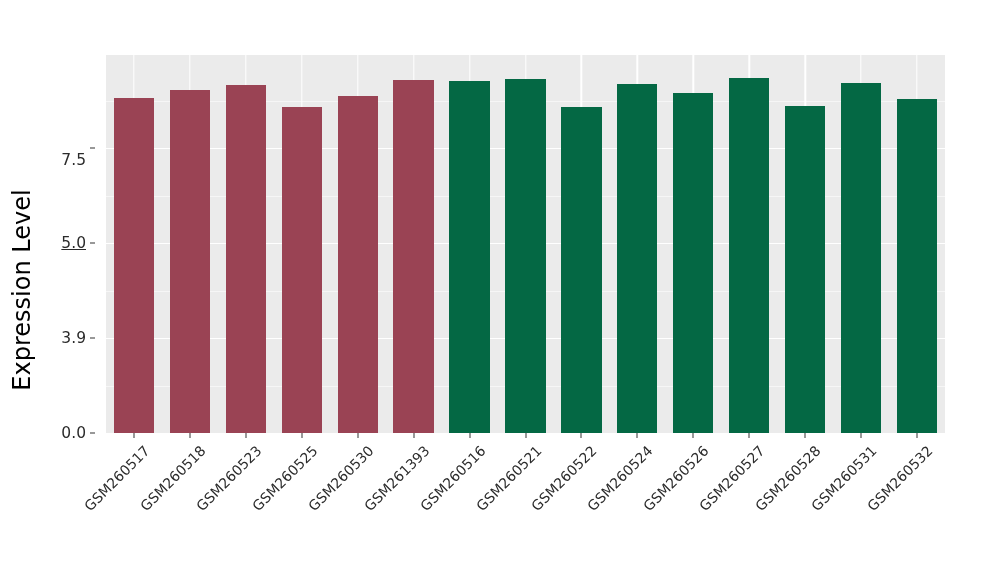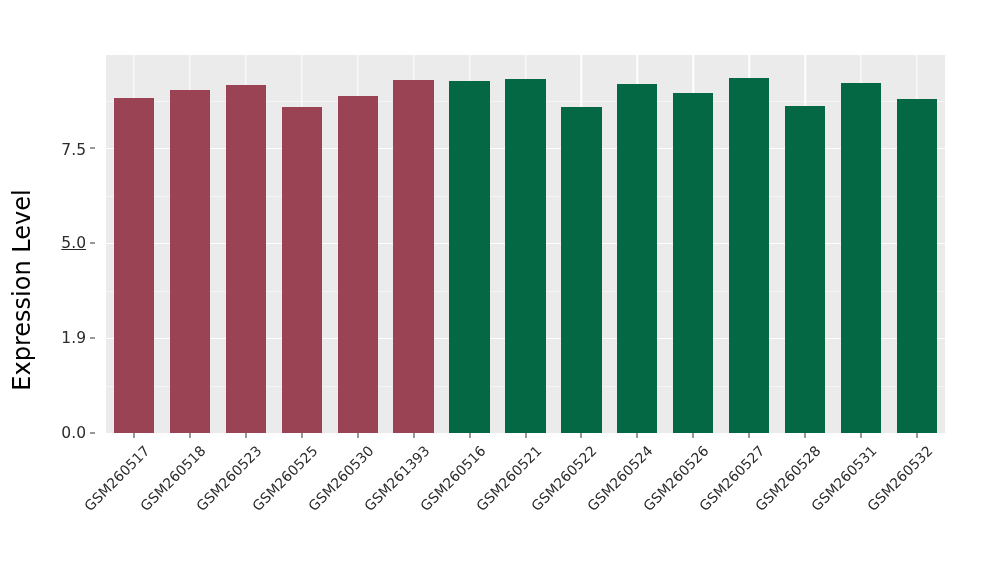--- a/index.html
+++ b/index.html
@@ -142,25 +142,25 @@
 </head>
 <body>
 
 <div id="chart-root">
 
   <div id="y-axis-title">Expression Level</div>
 
   <div id="y-tick-labels">
       <div class="y-tick-label" style="top: 433px;">0.0</div>
       <div class="y-tick-mark" style="top: 433px;"></div>
-      <div class="y-tick-label" style="top: 338.025px;">1.9</div>
+      <div class="y-tick-label" style="top: 338.025px;">3.9</div>
       <div class="y-tick-mark" style="top: 338.025px;"></div>
       <div class="y-tick-label" style="top: 243.05px; text-decoration: underline;">5.0</div>
       <div class="y-tick-mark" style="top: 243.05px;"></div>
-      <div class="y-tick-label" style="top: 150px; text-align: center;">7.5</div>
+      <div class="y-tick-label" style="top: 160px; text-align: center;">7.5</div>
       <div class="y-tick-mark" style="top: 148.075px;"></div>
     </div>
 
   <div id="panel">
       <div class="gridline-minor" style="top: 330.513px;"></div>
       <div class="gridline-minor" style="top: 235.538px;"></div>
       <div class="gridline-minor" style="top: 140.563px;"></div>
       <div class="gridline-minor" style="top: 45.5879px;"></div>
       <div class="gridline-major" style="top: 283.025px;"></div>
       <div class="gridline-major" style="top: 188.05px;"></div>

